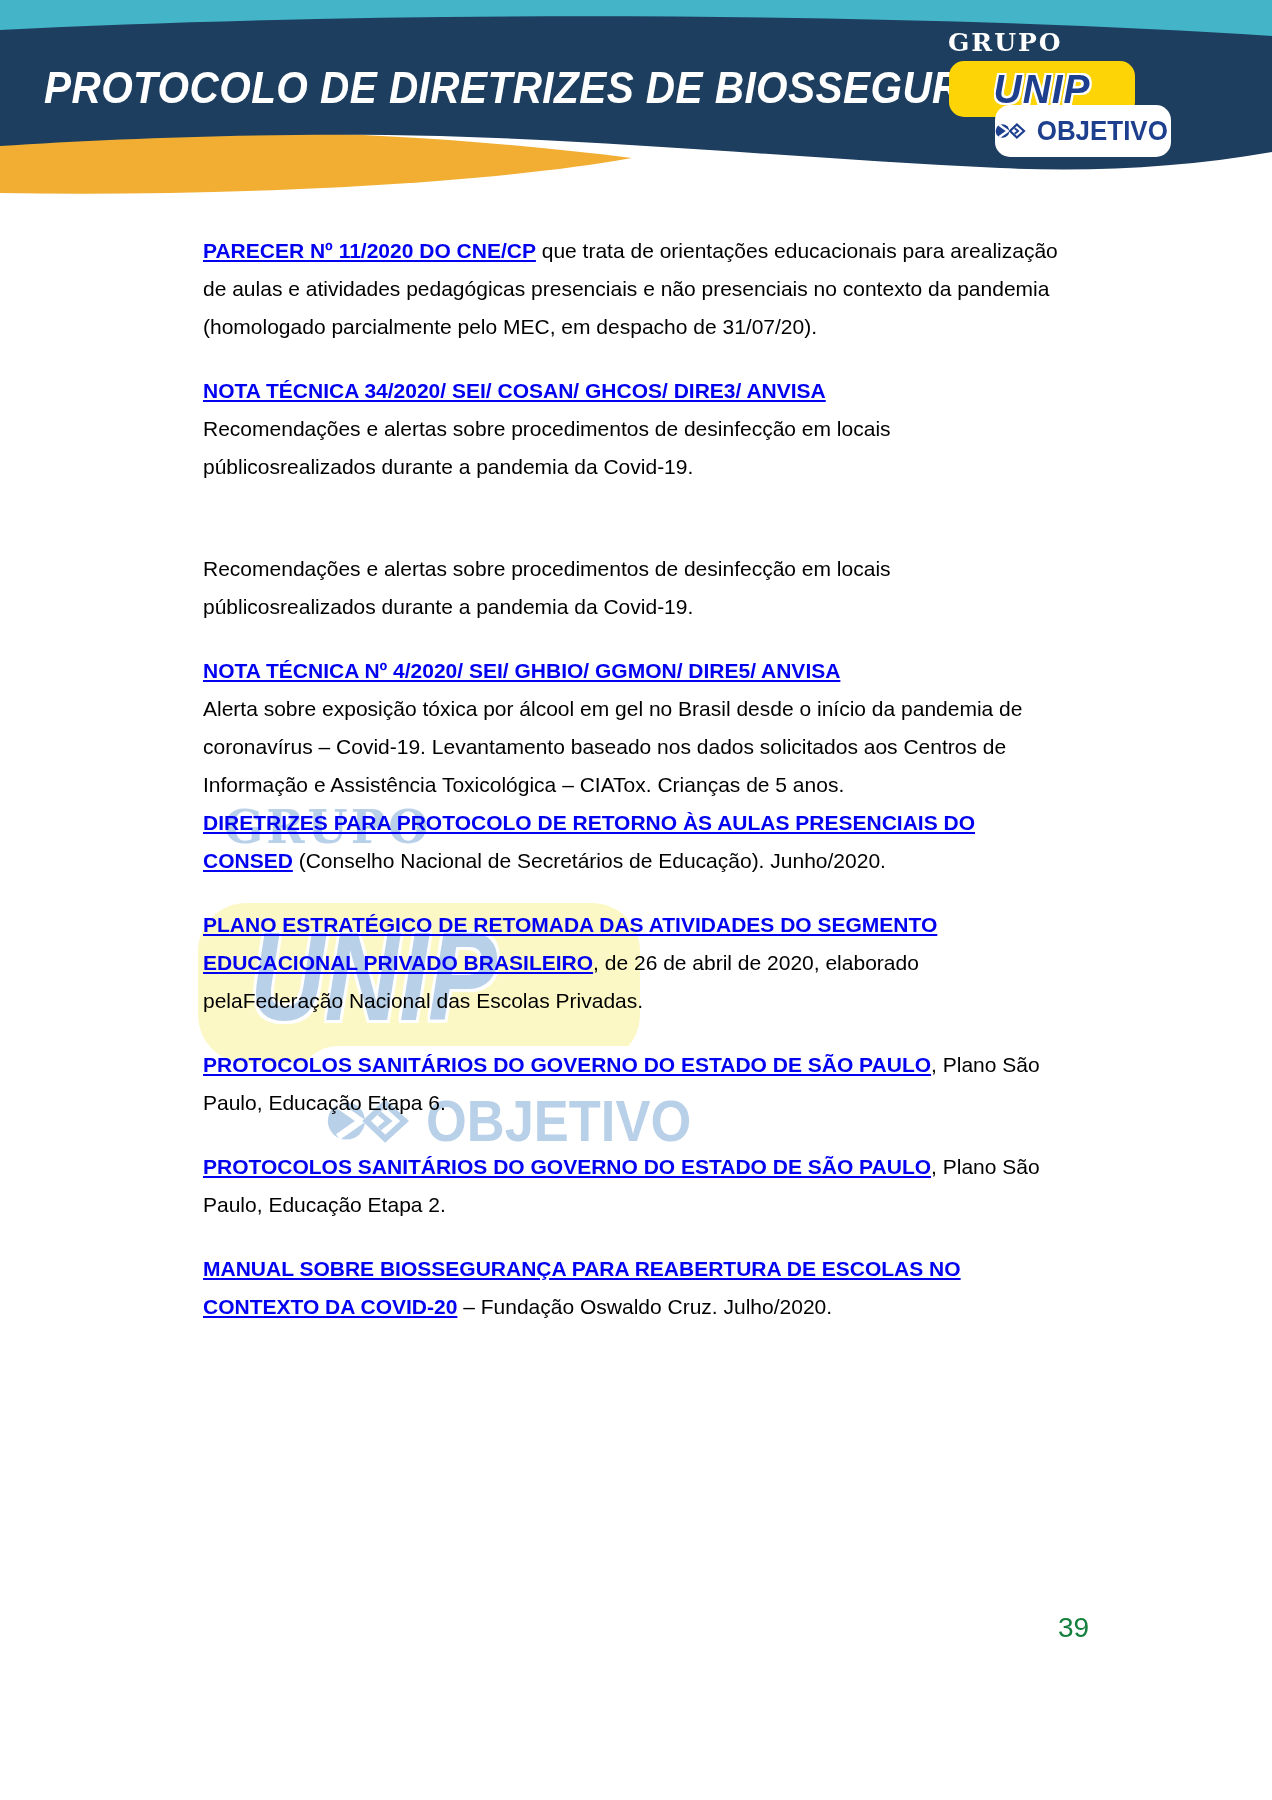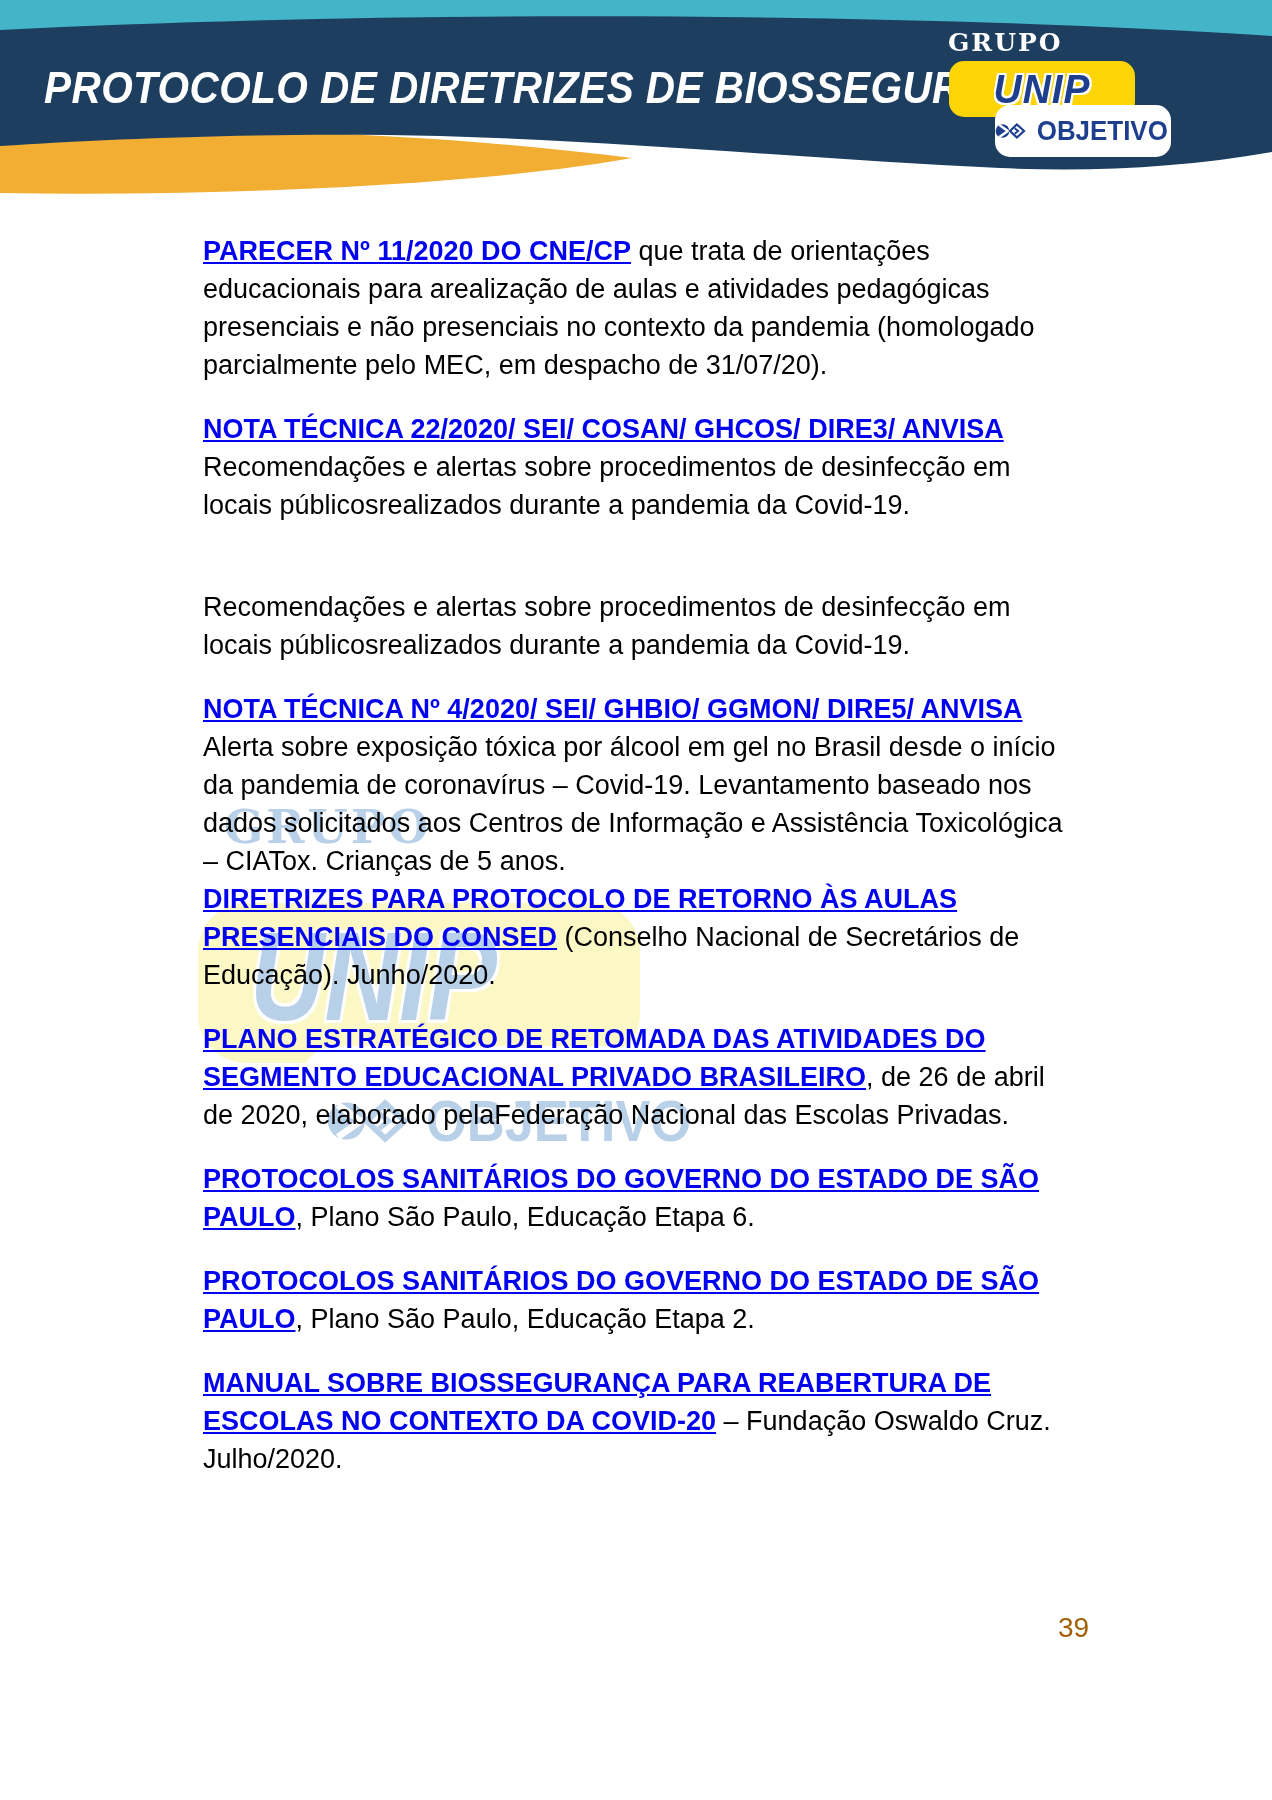--- a/index.html
+++ b/index.html
@@ -79,32 +79,32 @@
     display:flex; align-items:center; gap:12px;
   }
   .wm-obj-text {
     font-size:57px; font-weight:bold; color:var(--wm-blue,#b9d0e9);
     transform:scaleX(0.92); transform-origin:left center; white-space:nowrap;
   }
 
   
   .content {
     position:absolute; left:203px; top:232px; width:860px; z-index:2;
-    font-size:27px; line-height:38px; color:#000;
+    font-size:21px; line-height:38px; color:#000;
   }
   p.ref { margin:0 0 26px 0; }
   p.ref.no-gap { margin-bottom:0; }
   a.ref-link {
     color:var(--link-blue,#0202f0); font-weight:bold;
     text-decoration:underline; cursor:pointer;
   }
   .seg-bold { font-weight:normal; }
   .page-number {
     position:absolute; left:1058px; top:1612px; z-index:2;
-    font-size:28px; color:#a16207;
+    font-size:28px; color:#15803d;
   }
 </style>
 </head>
 <body>
 
 <div class="page">
 
   <svg class="header-svg" width="1272" height="215" viewBox="0 0 1272 215" aria-hidden="true">
     <rect class="teal-band" x="0" y="0" width="1272" height="52"></rect>
     <path class="orange-wave" d="M0,140 C250,122 450,136 632,158 C500,182 250,197 0,193 Z"></path>
@@ -140,21 +140,21 @@
         <path d="M14,13 L41,32 L14,51" fill="none" stroke="#ffffff" stroke-width="8"></path>
         <path class="eye-stroke" d="M48,32 L70,11 L93,32 L70,53 Z" fill="none" stroke-width="7"></path>
         <path class="eye-stroke" d="M63,23 L74,32 L63,41" fill="none" stroke-width="6"></path>
       </svg>
       <span class="wm-obj-text">OBJETIVO</span>
     </div>
   </div>
 
   <div class="content">
       <p class="ref"><a class="ref-link">PARECER Nº 11/2020 DO CNE/CP</a><span class="seg"> que trata de orientações educacionais para arealização de aulas e atividades pedagógicas presenciais e não presenciais no contexto da pandemia (homologado parcialmente pelo MEC, em despacho de 31/07/20).</span></p>
-      <p class="ref"><a class="ref-link">NOTA TÉCNICA 22/2020/ SEI/ COSAN/ GHCOS/ DIRE3/ ANVISA</a><br><span class="seg">Recomendações e alertas sobre procedimentos de desinfecção em locais públicosrealizados durante a pandemia da Covid-19.</span></p>
+      <p class="ref"><a class="ref-link">NOTA TÉCNICA 34/2020/ SEI/ COSAN/ GHCOS/ DIRE3/ ANVISA</a><br><span class="seg">Recomendações e alertas sobre procedimentos de desinfecção em locais públicosrealizados durante a pandemia da Covid-19.</span></p>
       <p class="ref"><br><span class="seg">Recomendações e alertas sobre procedimentos de desinfecção em locais públicosrealizados durante a pandemia da Covid-19.</span></p>
       <p class="ref no-gap"><a class="ref-link">NOTA TÉCNICA Nº 4/2020/ SEI/ GHBIO/ GGMON/ DIRE5/ ANVISA</a><br><span class="seg">Alerta sobre exposição tóxica por álcool em gel no Brasil desde o início da pandemia de coronavírus – Covid-19. Levantamento baseado nos dados solicitados aos Centros de Informação e Assistência Toxicológica – CIATox. Crianças de 5 anos.</span></p>
       <p class="ref"><a class="ref-link">DIRETRIZES PARA PROTOCOLO DE RETORNO ÀS AULAS PRESENCIAIS DO CONSED</a><span class="seg"> (Conselho Nacional de Secretários de Educação). Junho/2020.</span></p>
       <p class="ref"><a class="ref-link">PLANO ESTRATÉGICO DE RETOMADA DAS ATIVIDADES DO SEGMENTO EDUCACIONAL PRIVADO BRASILEIRO</a><span class="seg">, de 26 de abril de 2020, elaborado pelaFederação Nacional das Escolas Privadas.</span></p>
       <p class="ref"><a class="ref-link">PROTOCOLOS SANITÁRIOS DO GOVERNO DO ESTADO DE SÃO PAULO</a><span class="seg">, Plano São Paulo, Educação Etapa 6.</span></p>
       <p class="ref"><a class="ref-link">PROTOCOLOS SANITÁRIOS DO GOVERNO DO ESTADO DE SÃO PAULO</a><span class="seg">, </span><span class="seg seg-bold">Plano São Paulo, Educação Etapa 2.</span></p>
       <p class="ref"><a class="ref-link">MANUAL SOBRE BIOSSEGURANÇA PARA REABERTURA DE ESCOLAS NO CONTEXTO DA COVID-20</a><span class="seg"> – Fundação Oswaldo Cruz. Julho/2020.</span></p>
     </div>
 
   <div class="page-number">39</div>

